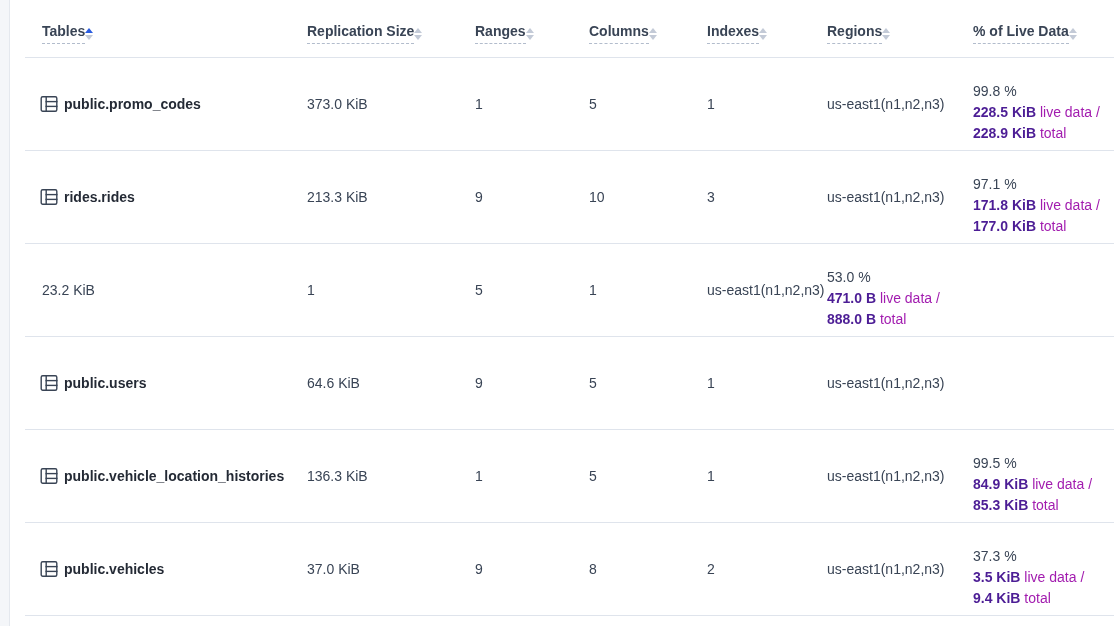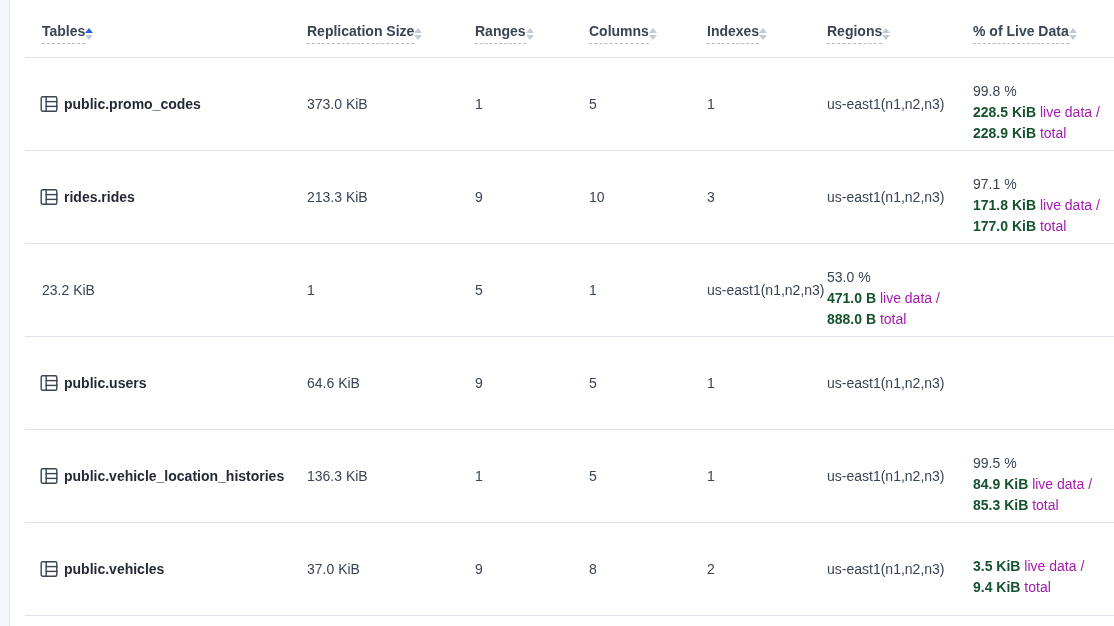--- a/index.html
+++ b/index.html
@@ -57,21 +57,21 @@
   .td { padding-left: 17px; color: #394455; }
   .name-cell {
     display: flex; align-items: center; gap: 6px;
     padding-left: 15px;
   }
   .tbl-icon { display: inline-flex; flex: none; }
   .tbl-name { font-weight: 700; color: #242a35; cursor: pointer; white-space: nowrap; }
   .regions-cell { white-space: nowrap; }
   .live-cell { line-height: 21px; padding-right: 6px; margin-top: 16px; }
   .live-pct { color: #394455; }
-  .live-cell .b { font-weight: 700; color: #14532d; }
+  .live-cell .b { font-weight: 700; color: #4c1d95; }
   .live-cell .sfx { color: #a21caf; }
 </style>
 </head>
 <body>
 
 <div class="left-strip"></div>
 
 <div class="table-wrap">
 
   <div class="thead">
@@ -243,19 +243,20 @@
             </svg>
           </span>
           <span class="tbl-name">public.vehicles</span>
         </div>
         <div class="td">37.0 KiB</div>
         <div class="td">9</div>
         <div class="td">8</div>
         <div class="td">2</div>
         <div class="td regions-cell">us-east1(n1,n2,n3)</div>
         <div class="td live-cell">
+          <div class="live-pct">37.3 %</div>
           <div><span class="b">3.5 KiB</span><span class="sfx"> live data /</span></div>
           <div><span class="b">9.4 KiB</span><span class="sfx"> total</span></div>
         </div>
       </div>
     </div>
 
 </div>
 
 </body></html>

